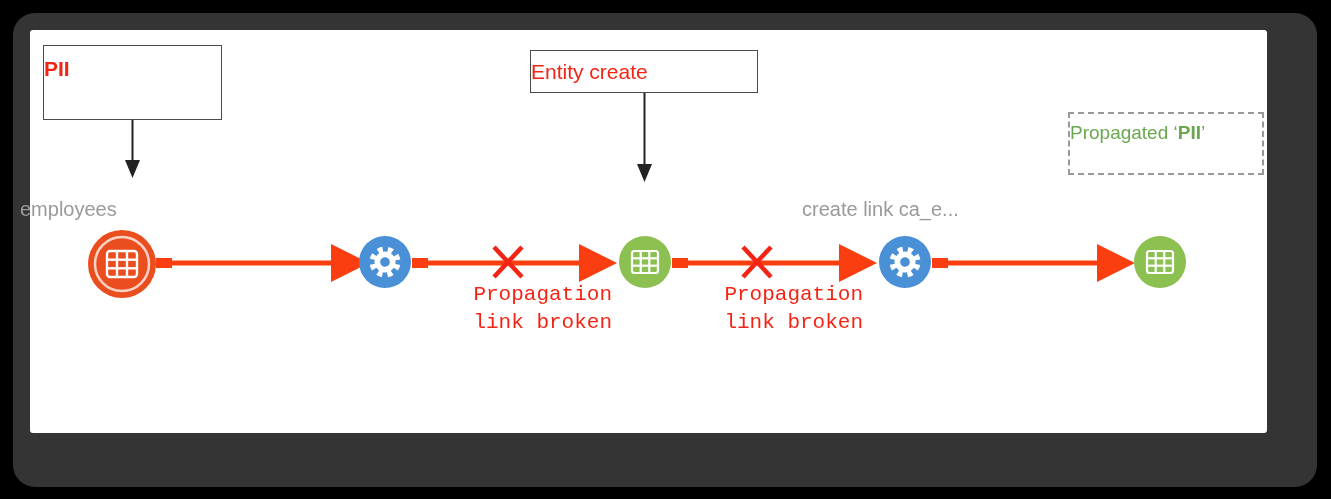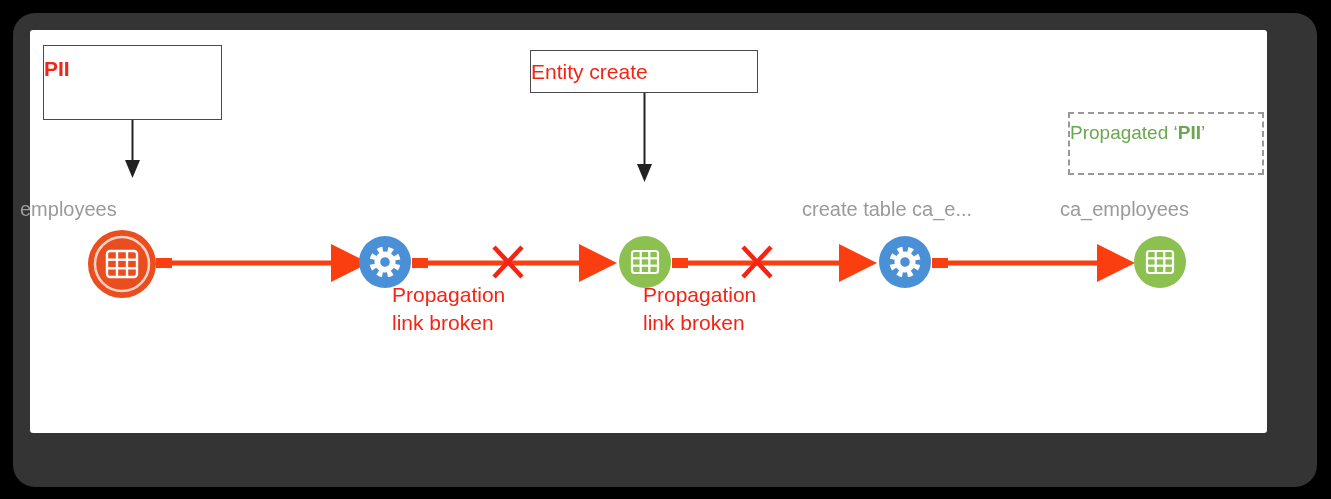--- a/index.html
+++ b/index.html
@@ -12,22 +12,22 @@
            color:var(--alert-red);box-sizing:border-box;z-index:3;}
   .callout.pii{left:43px;top:45px;width:179px;height:75px;font-size:21px;line-height:27px;padding-top:9px;}
   .callout.entity{left:530px;top:50px;width:228px;height:43px;font-size:21px;line-height:41px;}
   .callout.propagated{left:1068px;top:112px;width:196px;height:63px;border:2px dashed #999;
            color:var(--green-text);font-size:19px;line-height:25px;padding-top:6px;}
   .bold{font-weight:bold;}
 
   .node{position:absolute;z-index:2;}
   .node-label{position:absolute;top:187px;width:220px;color:var(--label-gray);
               font-size:20px;z-index:2;margin-top:11px;}
-  .broken-label{position:absolute;top:281px;width:220px;text-align:left;color:var(--alert-red);
-              font-size:21px;line-height:28px;z-index:2;}
+  .broken-label{position:absolute;top:281px;width:220px;text-align:right;color:var(--alert-red);
+              font-size:21px;line-height:28px;z-index:2;font-family:Liberation Mono, monospace;}
 
   .overlay{position:absolute;left:0;top:0;z-index:1;pointer-events:none;}
   .edge-fill{fill:var(--edge);}
   .x-mark{stroke:var(--alert-red);stroke-width:4.5;}
   .down-arrow line{stroke:#222;stroke-width:2;}
   .down-arrow polygon{fill:#222;}
 
   .fill-orange{fill:var(--node-orange);}
   .fill-blue{fill:var(--node-blue);}
   .fill-green{fill:var(--node-green);}
@@ -90,22 +90,21 @@
 
   <div class="callout entity">
     <span>Entity create</span>
   </div>
 
   <div class="callout propagated">
     <div><span>Propagated ‘</span><span class="bold">PII</span><span>’</span></div>
   </div>
 
   <div class="node-label" style="left:20px">employees</div>
-  <div class="node-label" style="left:802px">create table ca_e...</div>
-  <div class="node-label" style="left:1060px">ca_employees</div>
+  <div class="node-label" style="left:802px">create link ca_e...</div>
 
   <div class="broken-label" style="left:392px">
     <div>Propagation</div>
     <div>link broken</div>
   </div>
   <div class="broken-label" style="left:643px">
     <div>Propagation</div>
     <div>link broken</div>
   </div>
 

